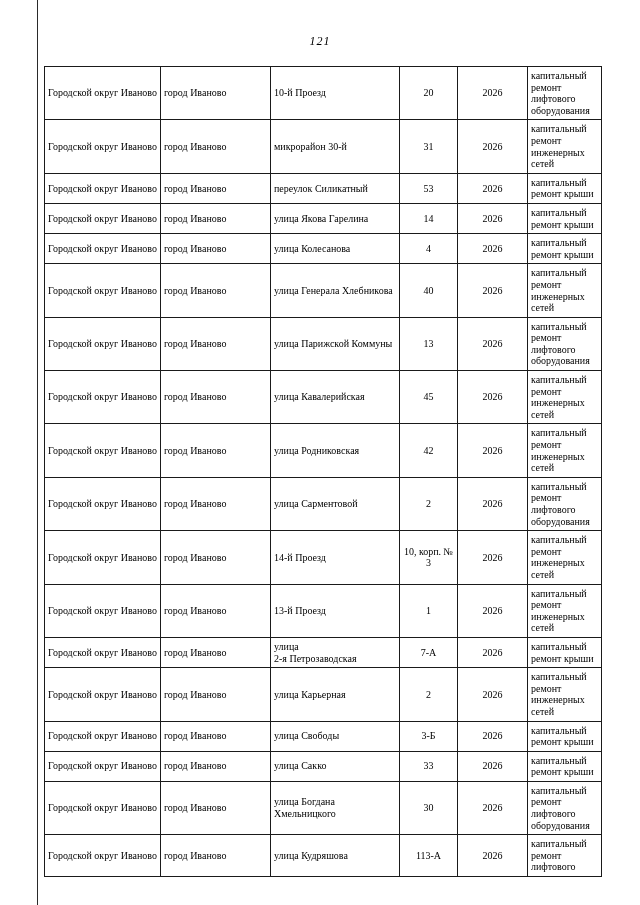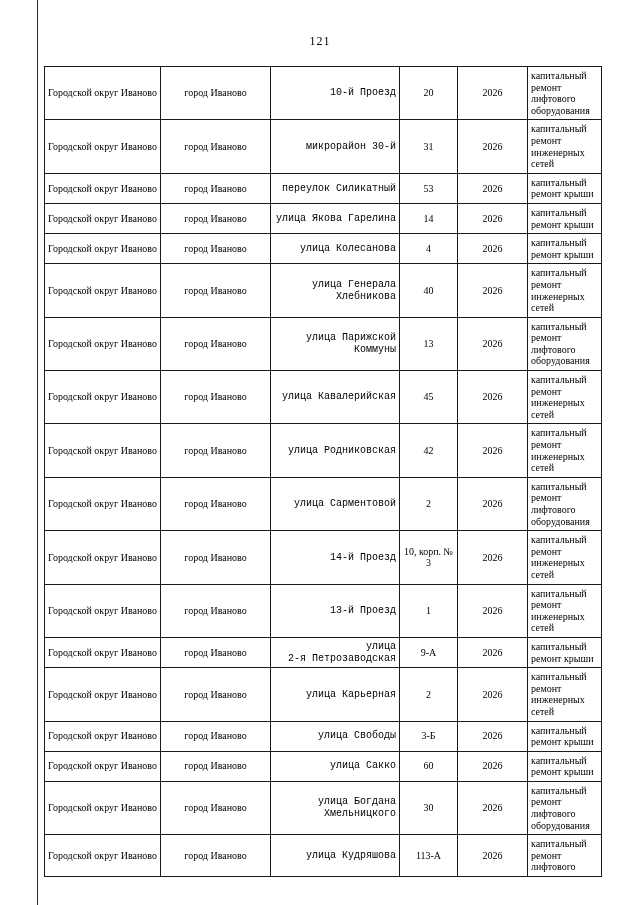--- a/index.html
+++ b/index.html
@@ -25,20 +25,21 @@
     background: #2a2a2a;
   }
   .page-number {
     position: absolute;
     top: 34px;
     left: 0;
     width: 640px;
     text-align: center;
     font-size: 12px;
     letter-spacing: 1px;
+    font-style: italic;
   }
   .doc-table-wrap {
     position: absolute;
     left: 44px;
     top: 66px;
     width: 557px;
   }
   table.doc-table {
     border-collapse: collapse;
     table-layout: fixed;
@@ -52,26 +53,25 @@
     vertical-align: middle;
     overflow: hidden;
     word-wrap: break-word;
   }
   td.cell-municipality {
     text-align: left;
     padding-left: 6px;
     margin-top: 6px;
   }
   td.cell-city {
-    text-align: center;
+    text-align: left;
   }
   td.cell-street {
-    text-align: right;
+    text-align: left;
     white-space: pre-line;
-    font-family: Liberation Mono, monospace;
   }
   td.cell-house {
     text-align: center;
     margin-left: 6px;
   }
   td.cell-year {
     text-align: center;
   }
   td.cell-work {
     text-align: left;
@@ -192,21 +192,21 @@
     <td class="cell-street">13-й Проезд</td>
     <td class="cell-house">1</td>
     <td class="cell-year">2026</td>
     <td class="cell-work">капитальный ремонт инженерных сетей</td>
   </tr>
           <tr>
     <td class="cell-municipality">Городской округ Иваново</td>
     <td class="cell-city">город Иваново</td>
     <td class="cell-street">улица
 2-я Петрозаводская</td>
-    <td class="cell-house">9-А</td>
+    <td class="cell-house">7-А</td>
     <td class="cell-year">2026</td>
     <td class="cell-work">капитальный ремонт крыши</td>
   </tr>
           <tr>
     <td class="cell-municipality">Городской округ Иваново</td>
     <td class="cell-city">город Иваново</td>
     <td class="cell-street">улица Карьерная</td>
     <td class="cell-house">2</td>
     <td class="cell-year">2026</td>
     <td class="cell-work">капитальный ремонт инженерных сетей</td>
@@ -216,21 +216,21 @@
     <td class="cell-city">город Иваново</td>
     <td class="cell-street">улица Свободы</td>
     <td class="cell-house">3-Б</td>
     <td class="cell-year">2026</td>
     <td class="cell-work">капитальный ремонт крыши</td>
   </tr>
           <tr>
     <td class="cell-municipality">Городской округ Иваново</td>
     <td class="cell-city">город Иваново</td>
     <td class="cell-street">улица Сакко</td>
-    <td class="cell-house">60</td>
+    <td class="cell-house">33</td>
     <td class="cell-year">2026</td>
     <td class="cell-work">капитальный ремонт крыши</td>
   </tr>
           <tr>
     <td class="cell-municipality">Городской округ Иваново</td>
     <td class="cell-city">город Иваново</td>
     <td class="cell-street">улица Богдана Хмельницкого</td>
     <td class="cell-house">30</td>
     <td class="cell-year">2026</td>
     <td class="cell-work">капитальный ремонт лифтового оборудования</td>

